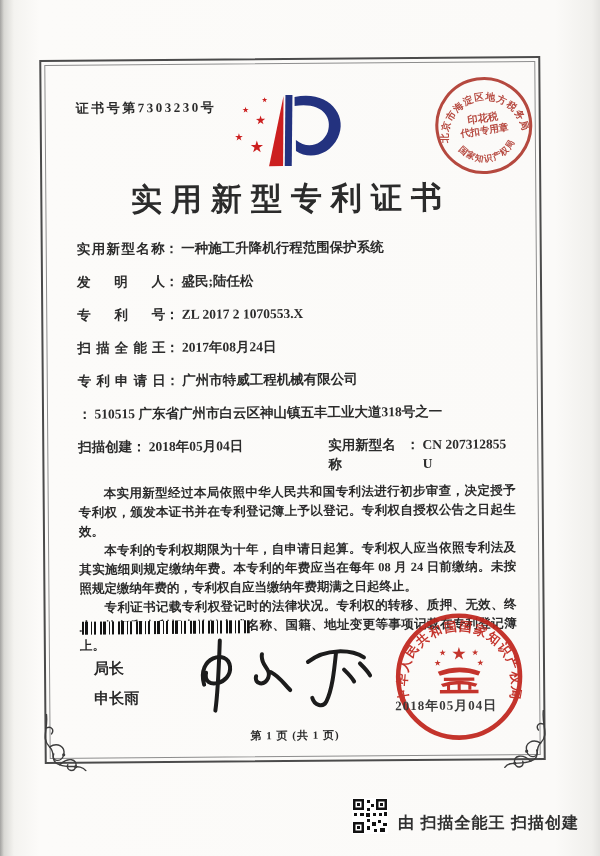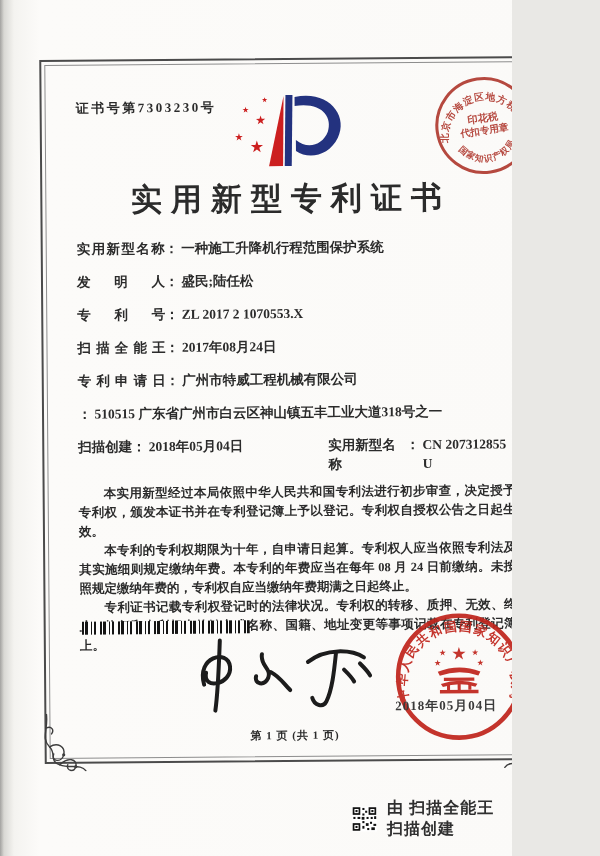--- a/index.html
+++ b/index.html
@@ -1,18 +1,18 @@
 <!DOCTYPE html>
 <html><head>
 <meta charset="utf-8">
 <style>
   html,body { margin:0; padding:0; }
   body { width:600px; height:856px; background:#e9e8e5; }
   .page {
-    position:relative; width:512px; height:856px; overflow:hidden;
+    position:relative; width:600px; height:856px; overflow:hidden;
     background: linear-gradient(90deg,#a3a2a0 0px,#d9d8d4 4px,#f4f3f0 14px,#fcfbf9 40px,#fbfaf8 555px,#f0efec 592px,#e4e3e0 600px);
     font-family:"Liberation Serif","DejaVu Serif",serif; color:#2b2b2b;
   }
   .cert {
     position:absolute; left:42px; top:58px; width:497px; height:700px;
     border:2px solid #4b4b4b; transform:rotate(-0.45deg); background:transparent;
   }
   .cert-inner { position:absolute; inset:3px; border:1px solid #8d8d8d; }
   .certno { position:absolute; left:34px; top:38px; font-size:13px; font-weight:700; letter-spacing:2.5px; }
   .logo { position:absolute; left:50%; top:30px; transform:translateX(-50%); }
@@ -33,21 +33,21 @@
     background:repeating-linear-gradient(90deg,#151515 0 2px,#fdfdfd 2px 3px,#151515 3px 6px,#fdfdfd 6px 9px,#151515 9px 10px,#fdfdfd 10px 12px,#151515 12px 14px,#fdfdfd 14px 18px);
   }
   .officer { position:absolute; left:48px; top:592px; font-family:"Liberation Sans","DejaVu Sans",sans-serif; font-size:15px; font-weight:700; line-height:30px; }
   .signature { position:absolute; left:128px; top:572px; }
   .issue-seal { position:absolute; right:18px; top:552px; width:132px; height:132px; opacity:.93; }
   .seal-date { position:absolute; right:46px; top:638px; font-size:13px; font-weight:700; color:#3a3a3a; letter-spacing:1px; }
   .footer { position:absolute; left:0; right:0; top:668px; text-align:center; font-size:11px; font-weight:600; letter-spacing:1px; }
   .flourish { position:absolute; width:58px; height:58px; }
   .fl-bl { left:-8px; bottom:-10px; }
   .fl-br { right:-8px; bottom:-10px; transform:scaleX(-1); }
-  .credit { position:absolute; left:352px; top:798px; display:flex; align-items:center; gap:10px; }
+  .credit { position:absolute; left:352px; top:798px; display:flex; align-items:flex-end; gap:10px; }
   .credit-text { font-family:"Liberation Sans","DejaVu Sans",sans-serif; font-size:16px; font-weight:700; color:#2f2f2f; letter-spacing:1px; }
   .seal-text { font-family:"Liberation Serif","DejaVu Serif",serif; font-weight:700; }
 </style>
 </head>
 <body>
 
 <div class="page">
 
   <div class="cert">
     <div class="cert-inner"></div>
@@ -151,20 +151,24 @@
 
       <div class="paras">
         <p>本实用新型经过本局依照中华人民共和国专利法进行初步审查，决定授予专利权，颁发本证书并在专利登记簿上予以登记。专利权自授权公告之日起生效。</p>
         <p>本专利的专利权期限为十年，自申请日起算。专利权人应当依照专利法及其实施细则规定缴纳年费。本专利的年费应当在每年 08 月 24 日前缴纳。未按照规定缴纳年费的，专利权自应当缴纳年费期满之日起终止。</p>
         <p>专利证书记载专利权登记时的法律状况。专利权的转移、质押、无效、终止、恢复和专利权人的姓名或名称、国籍、地址变更等事项记载在专利登记簿上。</p>
       </div>
     </div>
 
     <div class="barcode"></div>
 
+    <div class="officer">
+      <div>局长</div>
+      <div>申长雨</div>
+    </div>
 
     <svg class="signature" width="215" height="85" viewBox="0 0 215 85">
       <g stroke="#1c1c1c" stroke-width="4" fill="none" stroke-linecap="round" stroke-linejoin="round">
         <path d="M30,52 C22,24 54,16 56,34 C58,52 28,58 32,40"></path>
         <path d="M46,8 C45,30 44,58 41,78"></path>
         <path d="M88,22 C86,34 98,36 94,46 C90,54 80,52 82,44"></path>
         <path d="M97,40 C105,44 110,52 116,58"></path>
         <path d="M134,30 C152,16 178,18 190,26"></path>
         <path d="M162,22 C160,40 158,58 152,70 C149,76 140,74 138,66"></path>
         <path d="M170,38 C174,42 178,46 180,50"></path>

